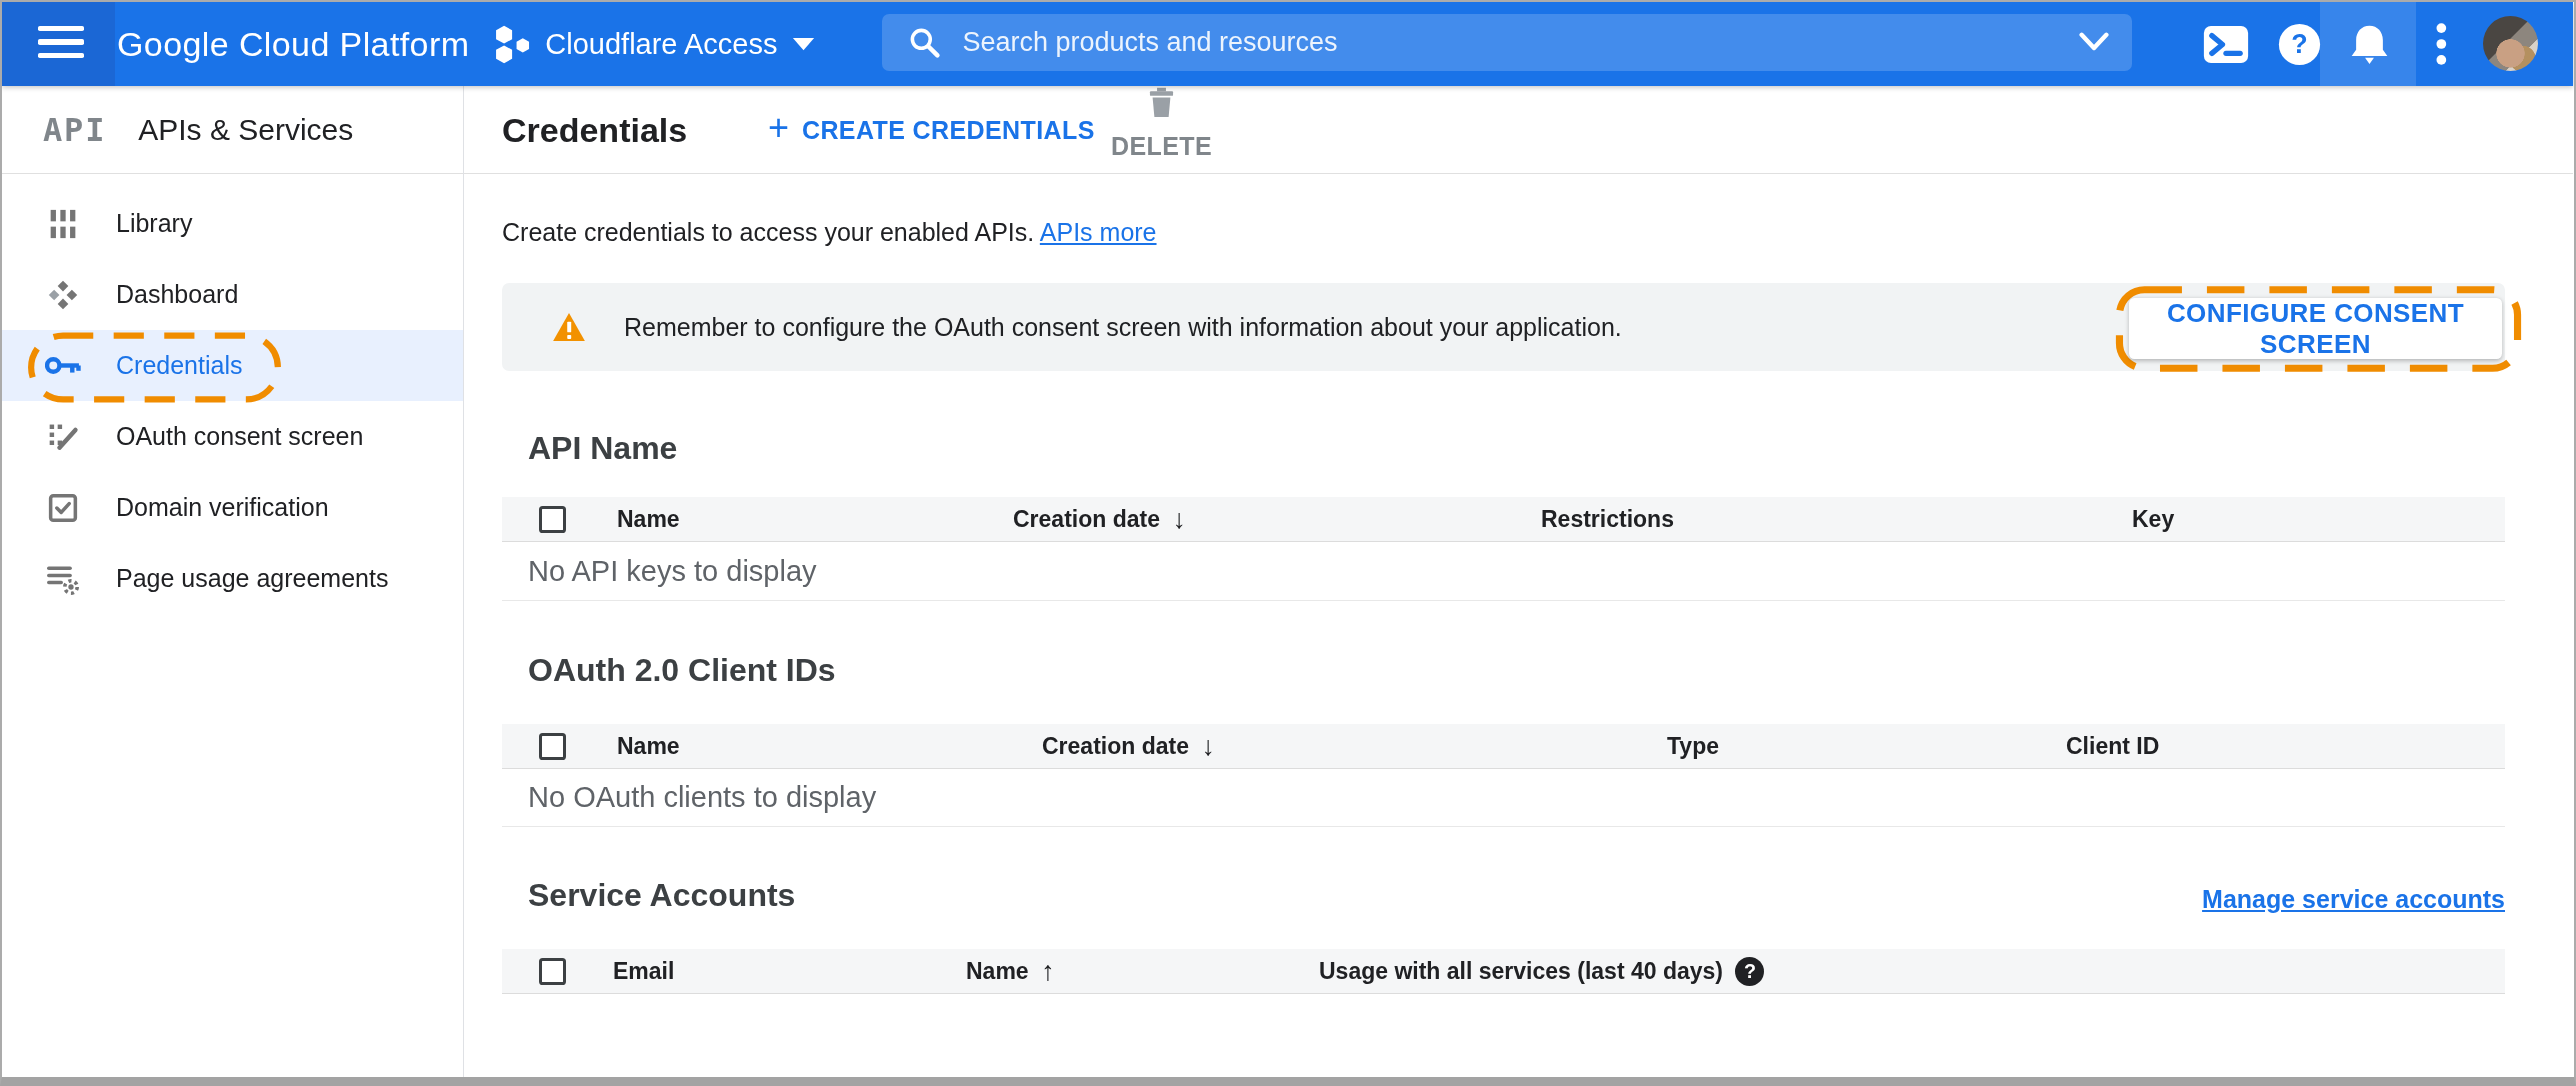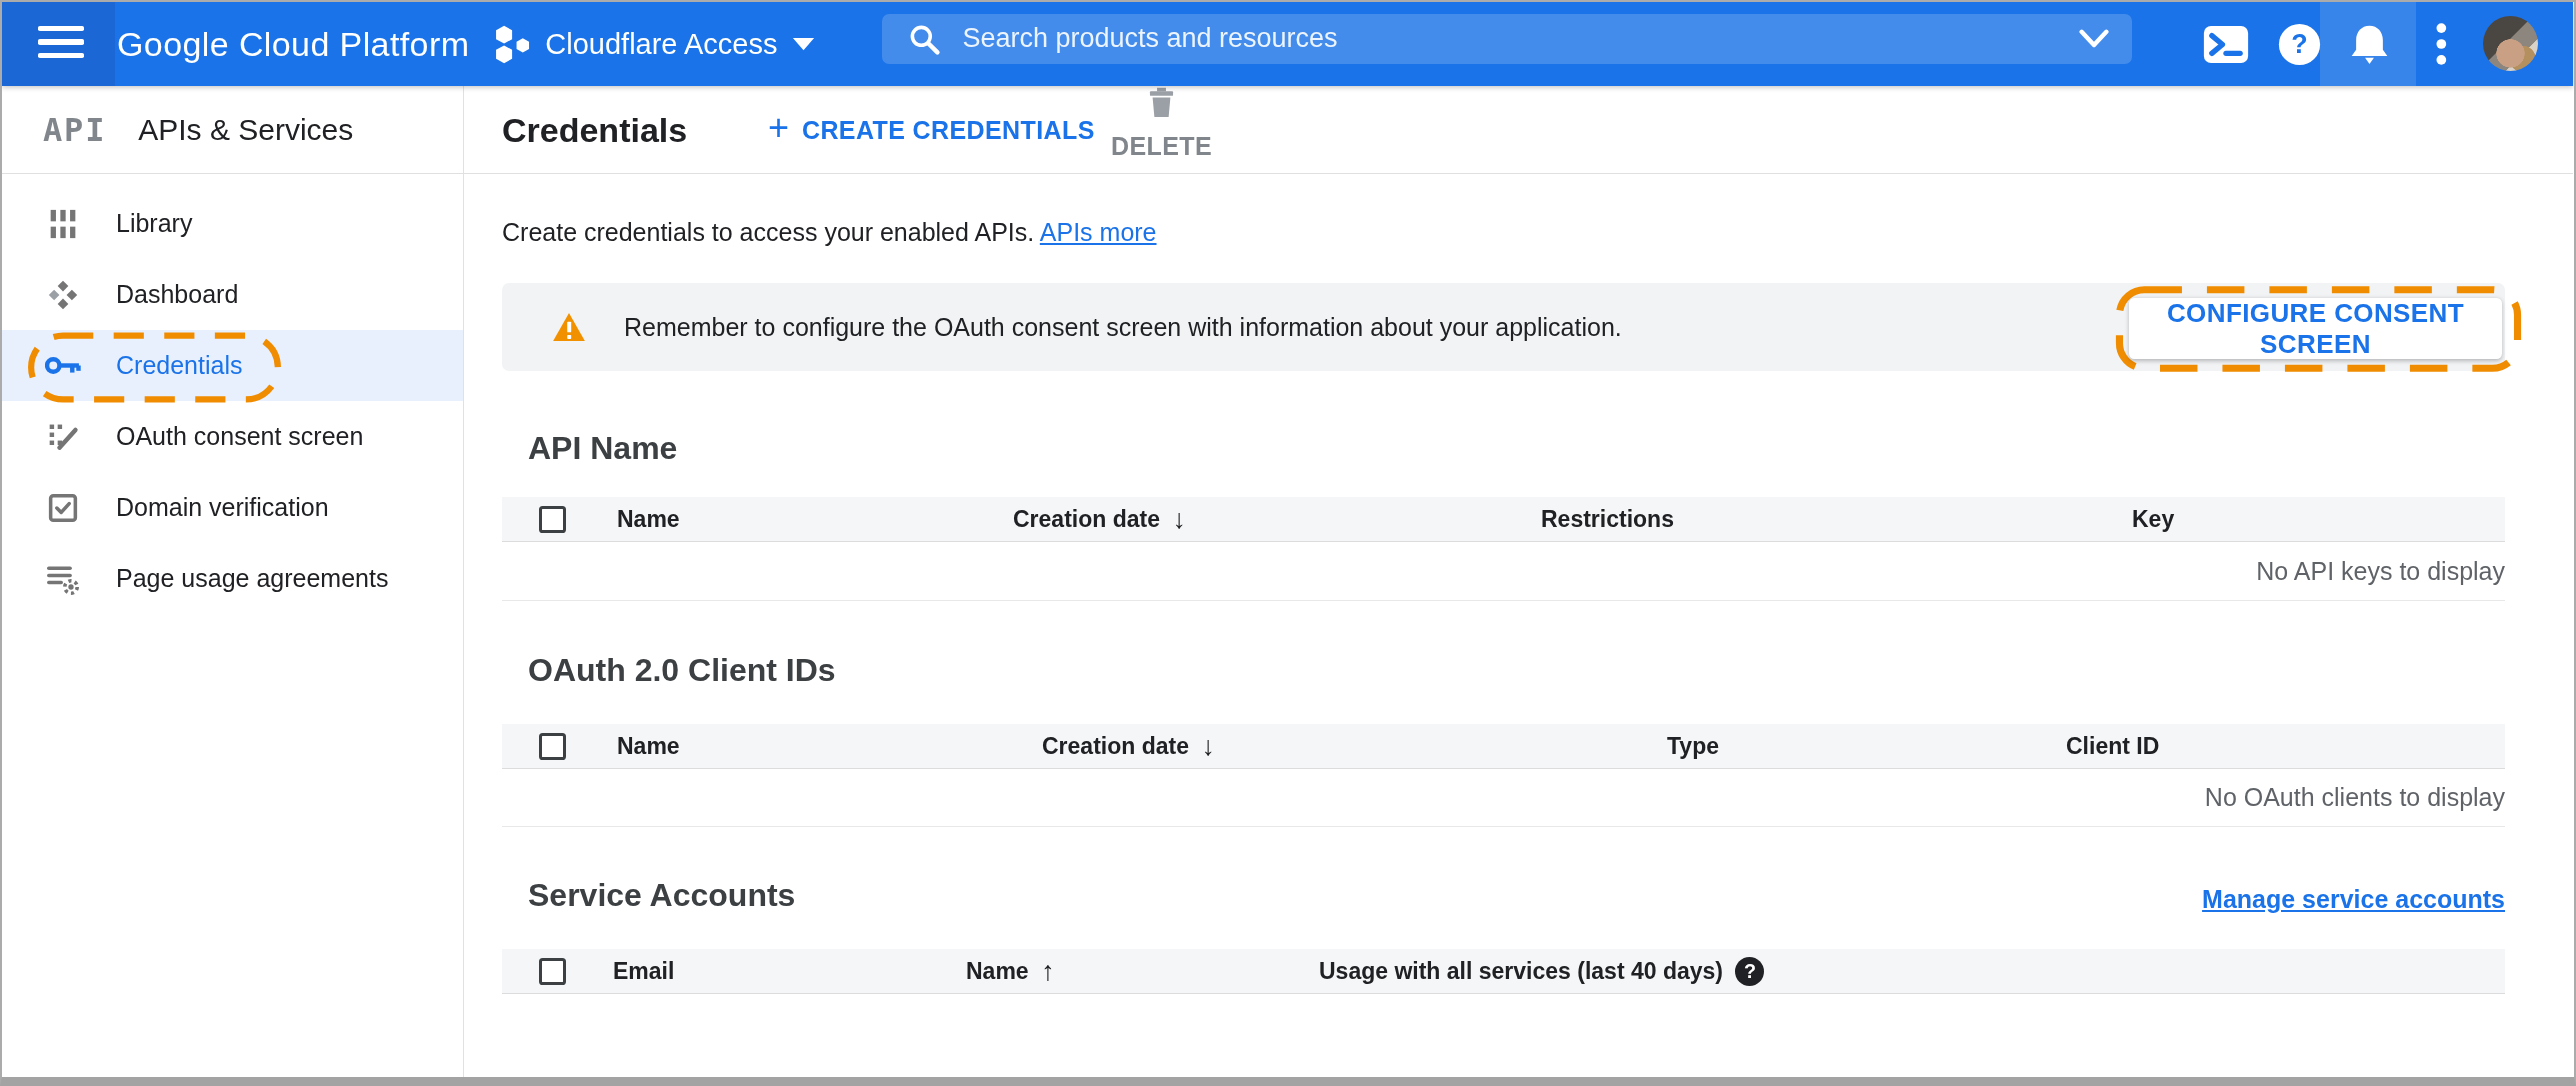--- a/index.html
+++ b/index.html
@@ -15,21 +15,21 @@
     position:absolute; left:0; top:0; width:2571px; height:84px;
     background:#1a73e8; z-index:5; box-shadow:0 1.8px 5.4px rgba(0,0,0,.25);
   }
   .menu-block { position:absolute; left:0; top:0; width:113px; height:84px; background:#1b67d5; }
   .hamburger { position:absolute; left:36px; top:24px; width:46px; height:36px; cursor:pointer; }
   .hamburger span { display:block; width:46px; height:5.4px; background:#fff; border-radius:1.8px; margin-bottom:8px; }
   .brand { position:absolute; left:115px; top:0; height:84px; line-height:84px; color:#fff; font-size:34px; font-weight:400; letter-spacing:0.4px; white-space:nowrap; }
   .project { position:absolute; left:493px; top:0; height:84px; display:flex; align-items:center; gap:14.3px; color:#fff; cursor:pointer; }
   .project-name { font-size:29px; }
   .search {
-    position:absolute; left:880px; top:11.6px; width:1250px; height:50px;
+    position:absolute; left:880px; top:11.6px; width:1250px; height:57px;
     background:rgba(255,255,255,.18); border-radius:7.1px; display:flex; align-items:center;
   }
   .search svg.mag { margin-left:25px; }
   .search input {
     flex:1; background:transparent; border:none; outline:none; color:#fff;
     font-size:27px; margin-left:21.4px; font-family:"Liberation Sans", sans-serif;
   }
   .search input::placeholder { color:rgba(255,255,255,.9); }
   .search .chev { margin-right:23px; }
   .hdr-ico { position:absolute; top:0; height:84px; display:flex; align-items:center; justify-content:center; cursor:pointer; }
@@ -73,21 +73,21 @@
     border-radius:5.4px; color:#1a73e8; font-size:26px; font-weight:bold; letter-spacing:0.4px;
     box-shadow:0 1.8px 4.5px rgba(0,0,0,.25); cursor:pointer; font-family:"Liberation Sans", sans-serif;
   }
   .sec-title { position:absolute; left:38px; width:2003px; padding-left:26px; font-size:32px; color:#3c4043; display:flex; justify-content:space-between; align-items:flex-end; }
   .sec-title a { font-size:25px; color:#1a73e8; text-decoration:underline; cursor:pointer; }
   .thead { position:absolute; left:38px; width:2003px; height:45px; background:#f5f6f7; border-bottom:1.8px solid #dcdcdc; }
   .thead .cb { position:absolute; left:37px; top:9px; width:27px; height:27px; border:3.6px solid #3c4043; border-radius:3.6px; background:#fff; cursor:pointer; }
   .col { position:absolute; top:0; height:45px; display:flex; align-items:center; font-size:23px; font-weight:bold; color:#202124; gap:12.5px; }
   .col .arrow { font-size:27px; }
   .qmark { width:29px; height:29px; border-radius:50%; background:#202124; color:#fff; font-size:19.7px; font-weight:bold; display:flex; align-items:center; justify-content:center; }
-  .empty-row { position:absolute; left:38px; width:2003px; height:59px; line-height:59px; padding-left:26px; font-size:25px; color:#5f6368; border-bottom:1.8px solid #e8e8e8;text-align:right; }
+  .empty-row { position:absolute; left:38px; width:2003px; height:59px; line-height:59px; padding-left:26px; font-size:29px; color:#5f6368; border-bottom:1.8px solid #e8e8e8; }
 </style>
 </head>
 <body>
 
 <div class="page">
 
   <div class="topbar">
     <div class="menu-block"></div>
     <div class="hamburger">
         <span></span>

